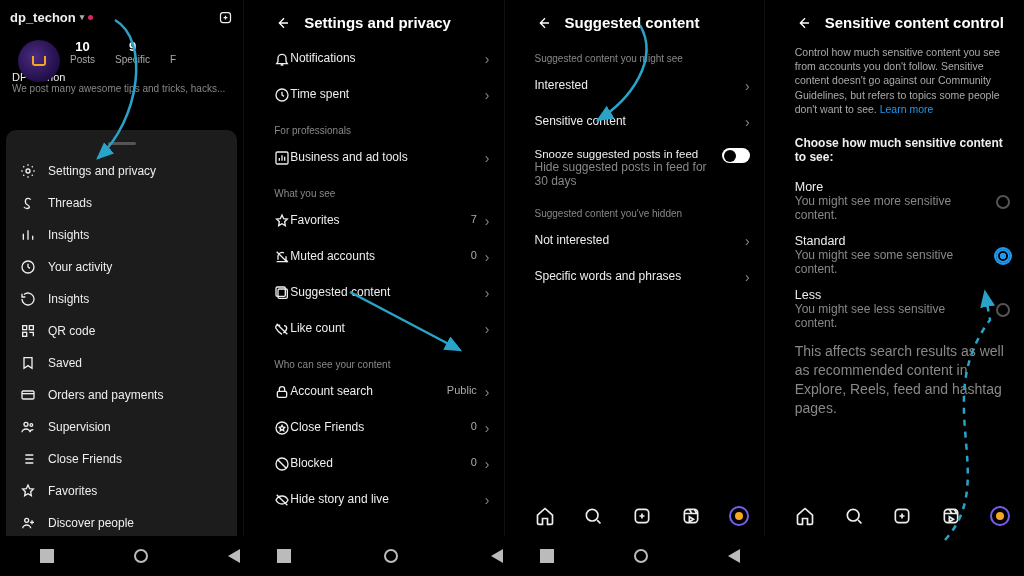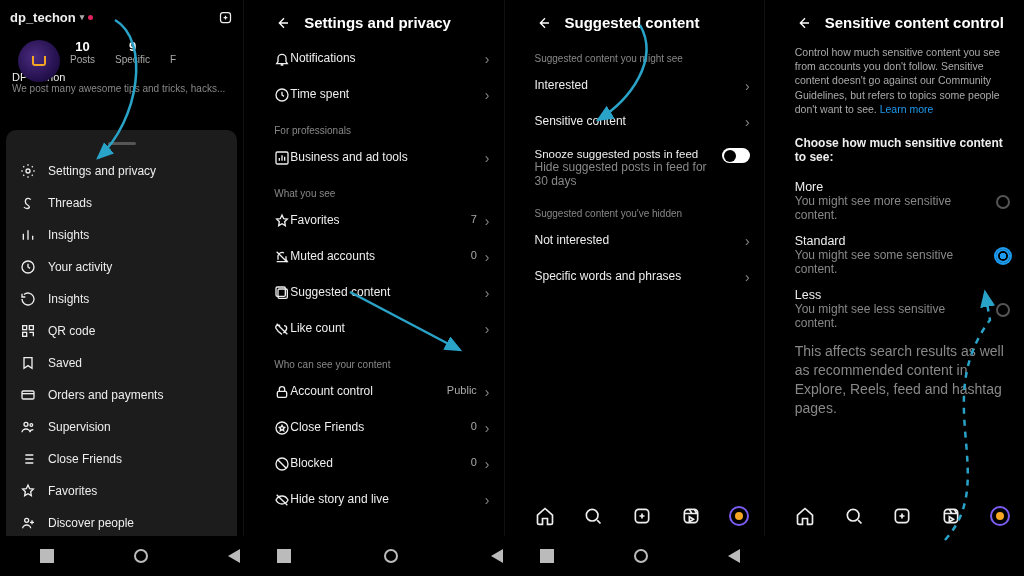--- a/index.html
+++ b/index.html
@@ -294,21 +294,21 @@
       </div>
 
     <div class="section">Who can see your content</div>
     <div class="row">
         <span class="ic">
           <svg viewBox="0 0 24 24" width="16" height="16" stroke="#eee" fill="none" stroke-width="2">
             <rect x="5" y="11" width="14" height="9" rx="2"></rect>
             <path d="M8 11V8a4 4 0 1 1 8 0v3"></path>
           </svg>
         </span>
-        <span class="label">Account control</span>
+        <span class="label">Account search</span>
         <span class="val">Public</span>
         <span class="chev">›</span>
       </div>
     <div class="row">
         <span class="ic">
           <svg viewBox="0 0 24 24" width="16" height="16" stroke="#eee" fill="none" stroke-width="2">
             <circle cx="12" cy="12" r="9"></circle>
             <path d="M12 8l1.2 2.5L16 11l-2 2 .5 3L12 14.5 9.5 16l.5-3-2-2 2.8-.5z"></path>
           </svg>
         </span>

